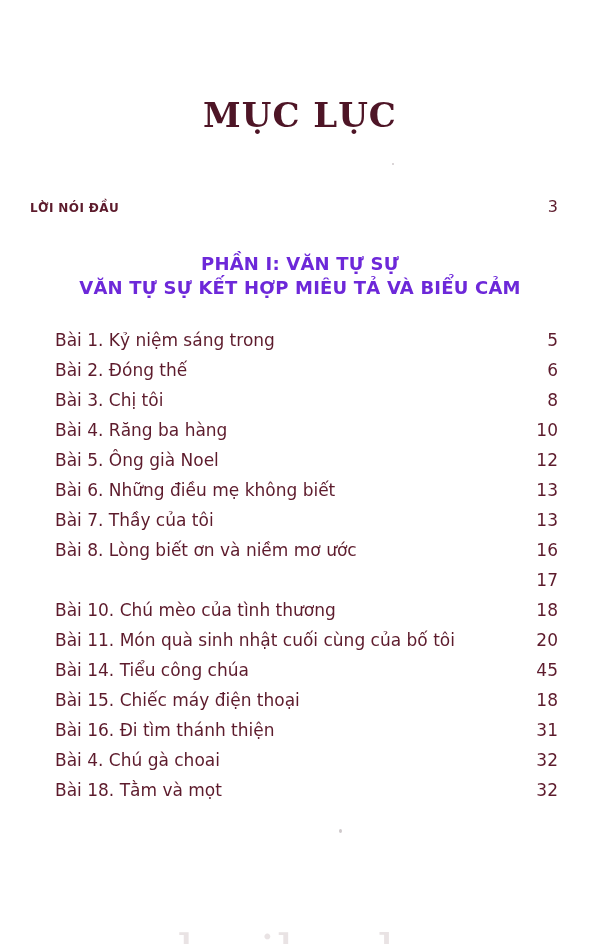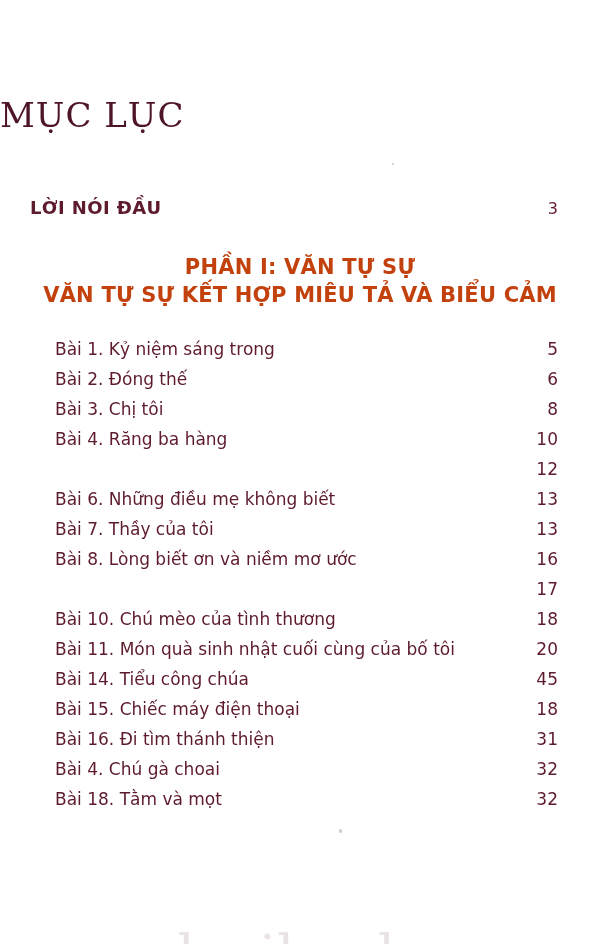--- a/index.html
+++ b/index.html
@@ -17,40 +17,40 @@
   }
   .page {
     position: relative;
     width: 600px;
     height: 944px;
     box-sizing: border-box;
   }
 
   
   .doc-title {
-    text-align: left;
+    text-align: center;
     font-family: "DejaVu Serif", serif;
-    font-weight: normal;
+    font-weight: bold;
     font-size: 34px;
     letter-spacing: 1px;
     color: #4e1526;
     margin-top: 95px;
   }
 
   
   .foreword-row {
     display: flex;
     align-items: baseline;
     margin-top: 62px;
     padding-left: 30px;
     padding-right: 42px;
   }
   .foreword-label {
     font-weight: bold;
-    font-size: 18px;
+    font-size: 12px;
     letter-spacing: 0.4px;
     color: #5d1b2c;
     flex: 0 0 auto;
   }
   .foreword-dots {
     flex: 1 1 auto;
   }
   .foreword-page {
     font-size: 16px;
     color: #5d1b2c;
@@ -60,22 +60,22 @@
   }
 
   
   .part-heading {
     text-align: center;
     margin-top: 36px;
     line-height: 1.32;
   }
   .part-heading .line {
     font-weight: bold;
-    font-size: 21px;
-    color: #c2410c;
+    font-size: 18px;
+    color: #6d28d9;
     display: block;
     letter-spacing: 0.2px;
   }
 
   
   .toc-list {
     margin-top: 32px;
     padding-left: 55px;
     padding-right: 42px;
   }
@@ -159,20 +159,21 @@
       <span class="toc-label">Bài 3. Chị tôi</span>
       <span class="toc-fill"></span>
       <span class="toc-page">8</span>
     </div>
     <div class="toc-item">
       <span class="toc-label">Bài 4. Răng ba hàng</span>
       <span class="toc-fill"></span>
       <span class="toc-page">10</span>
     </div>
     <div class="toc-item">
+      <span class="toc-label">Bài 5. Ông già Noel</span>
       <span class="toc-fill"></span>
       <span class="toc-page">12</span>
     </div>
     <div class="toc-item">
       <span class="toc-label">Bài 6. Những điều mẹ không biết</span>
       <span class="toc-fill"></span>
       <span class="toc-page">13</span>
     </div>
     <div class="toc-item">
       <span class="toc-label">Bài 7. Thầy của tôi</span>

